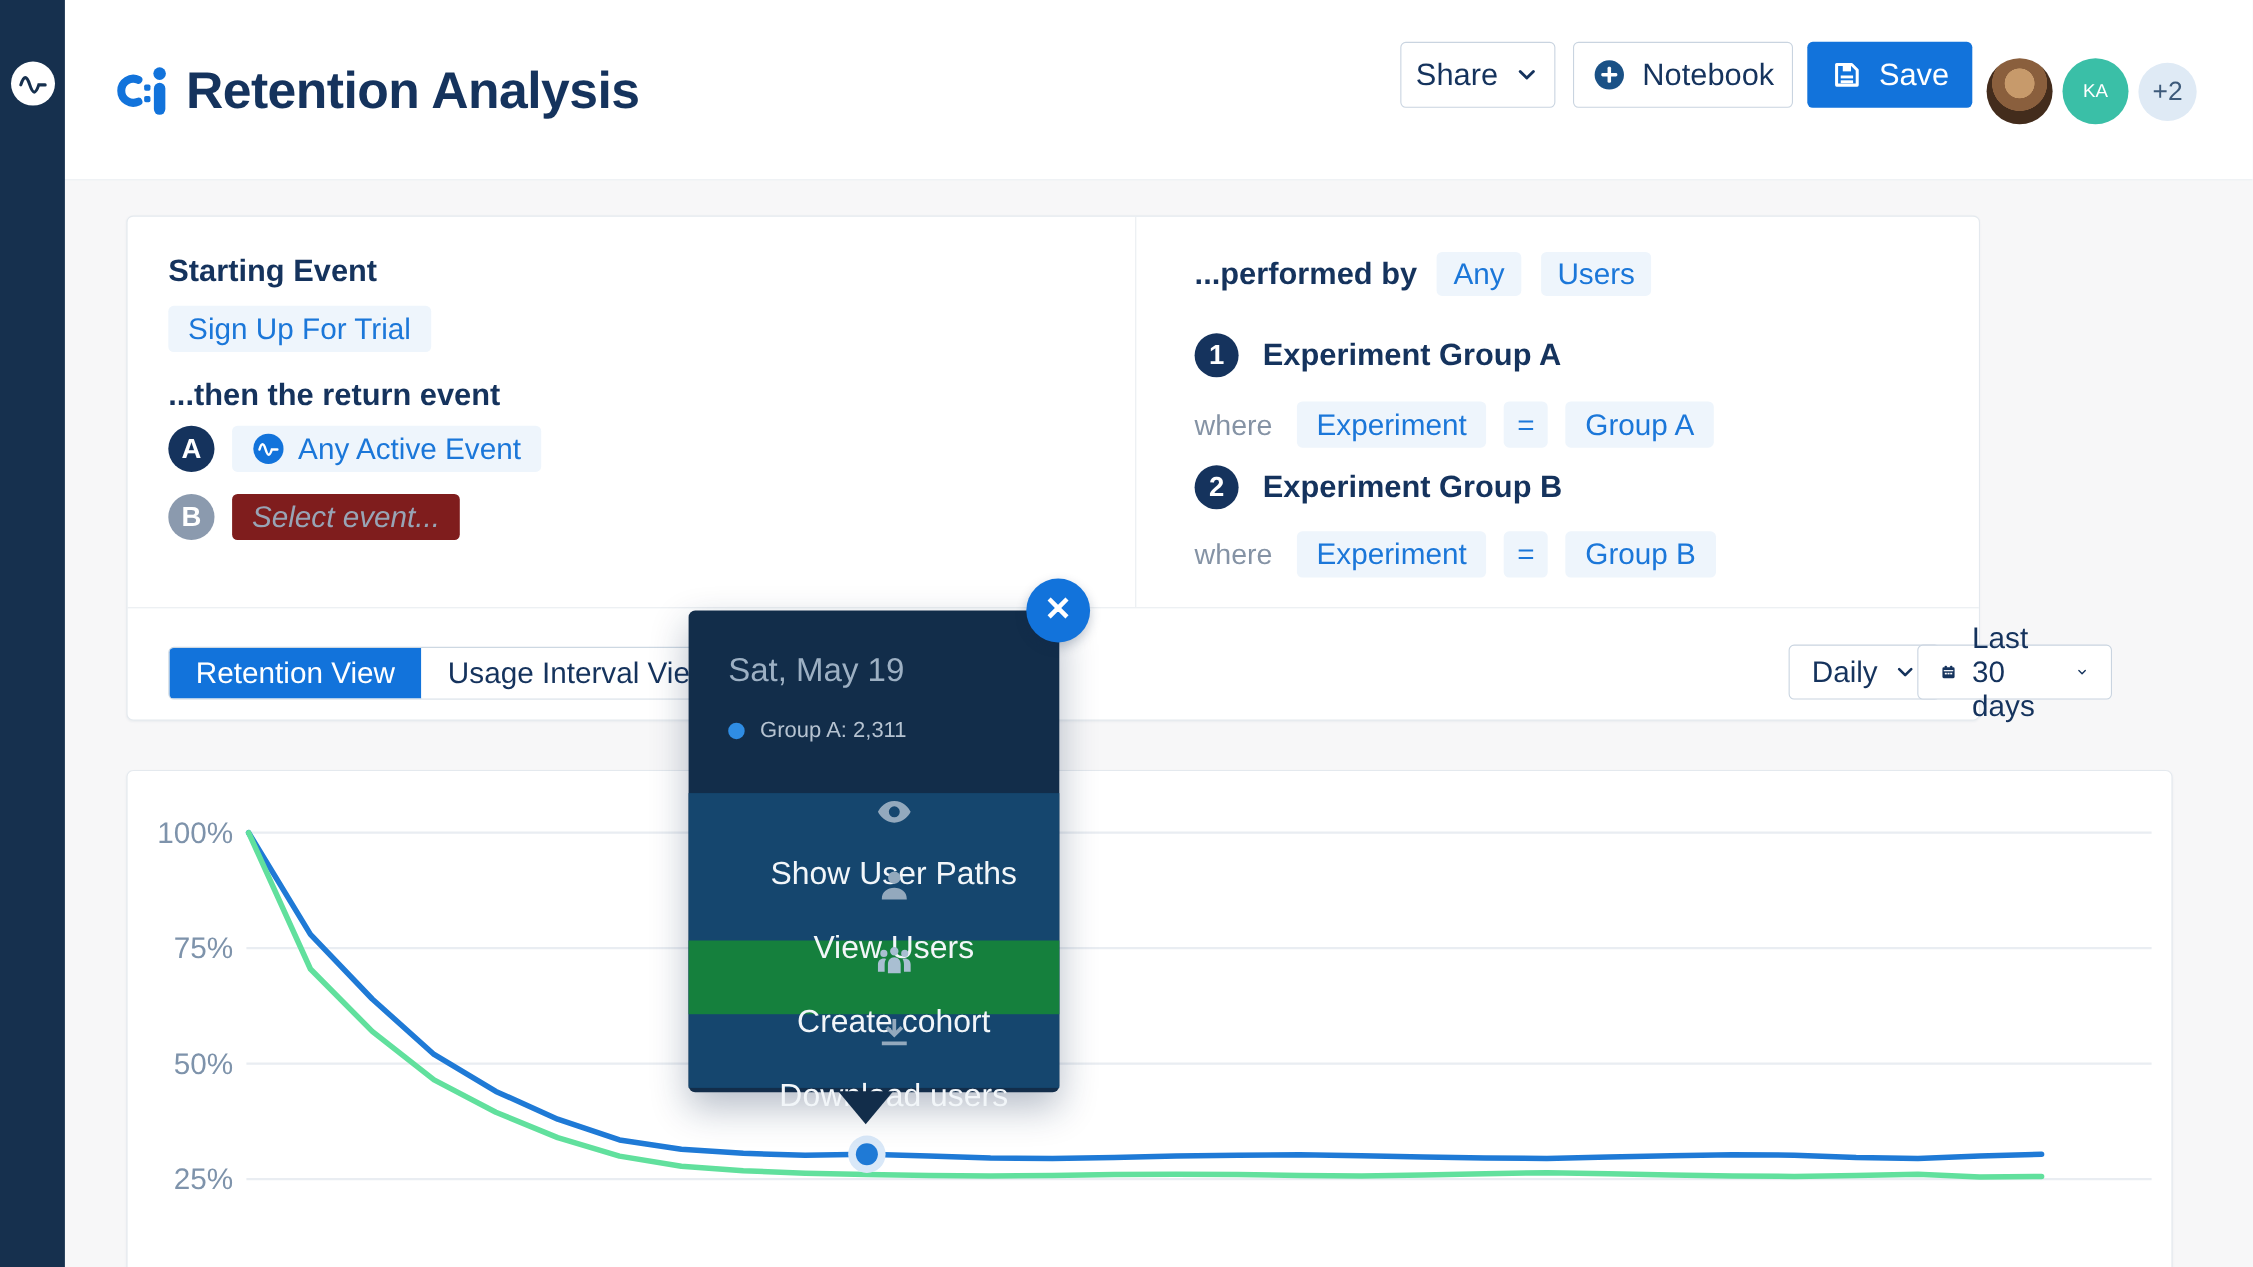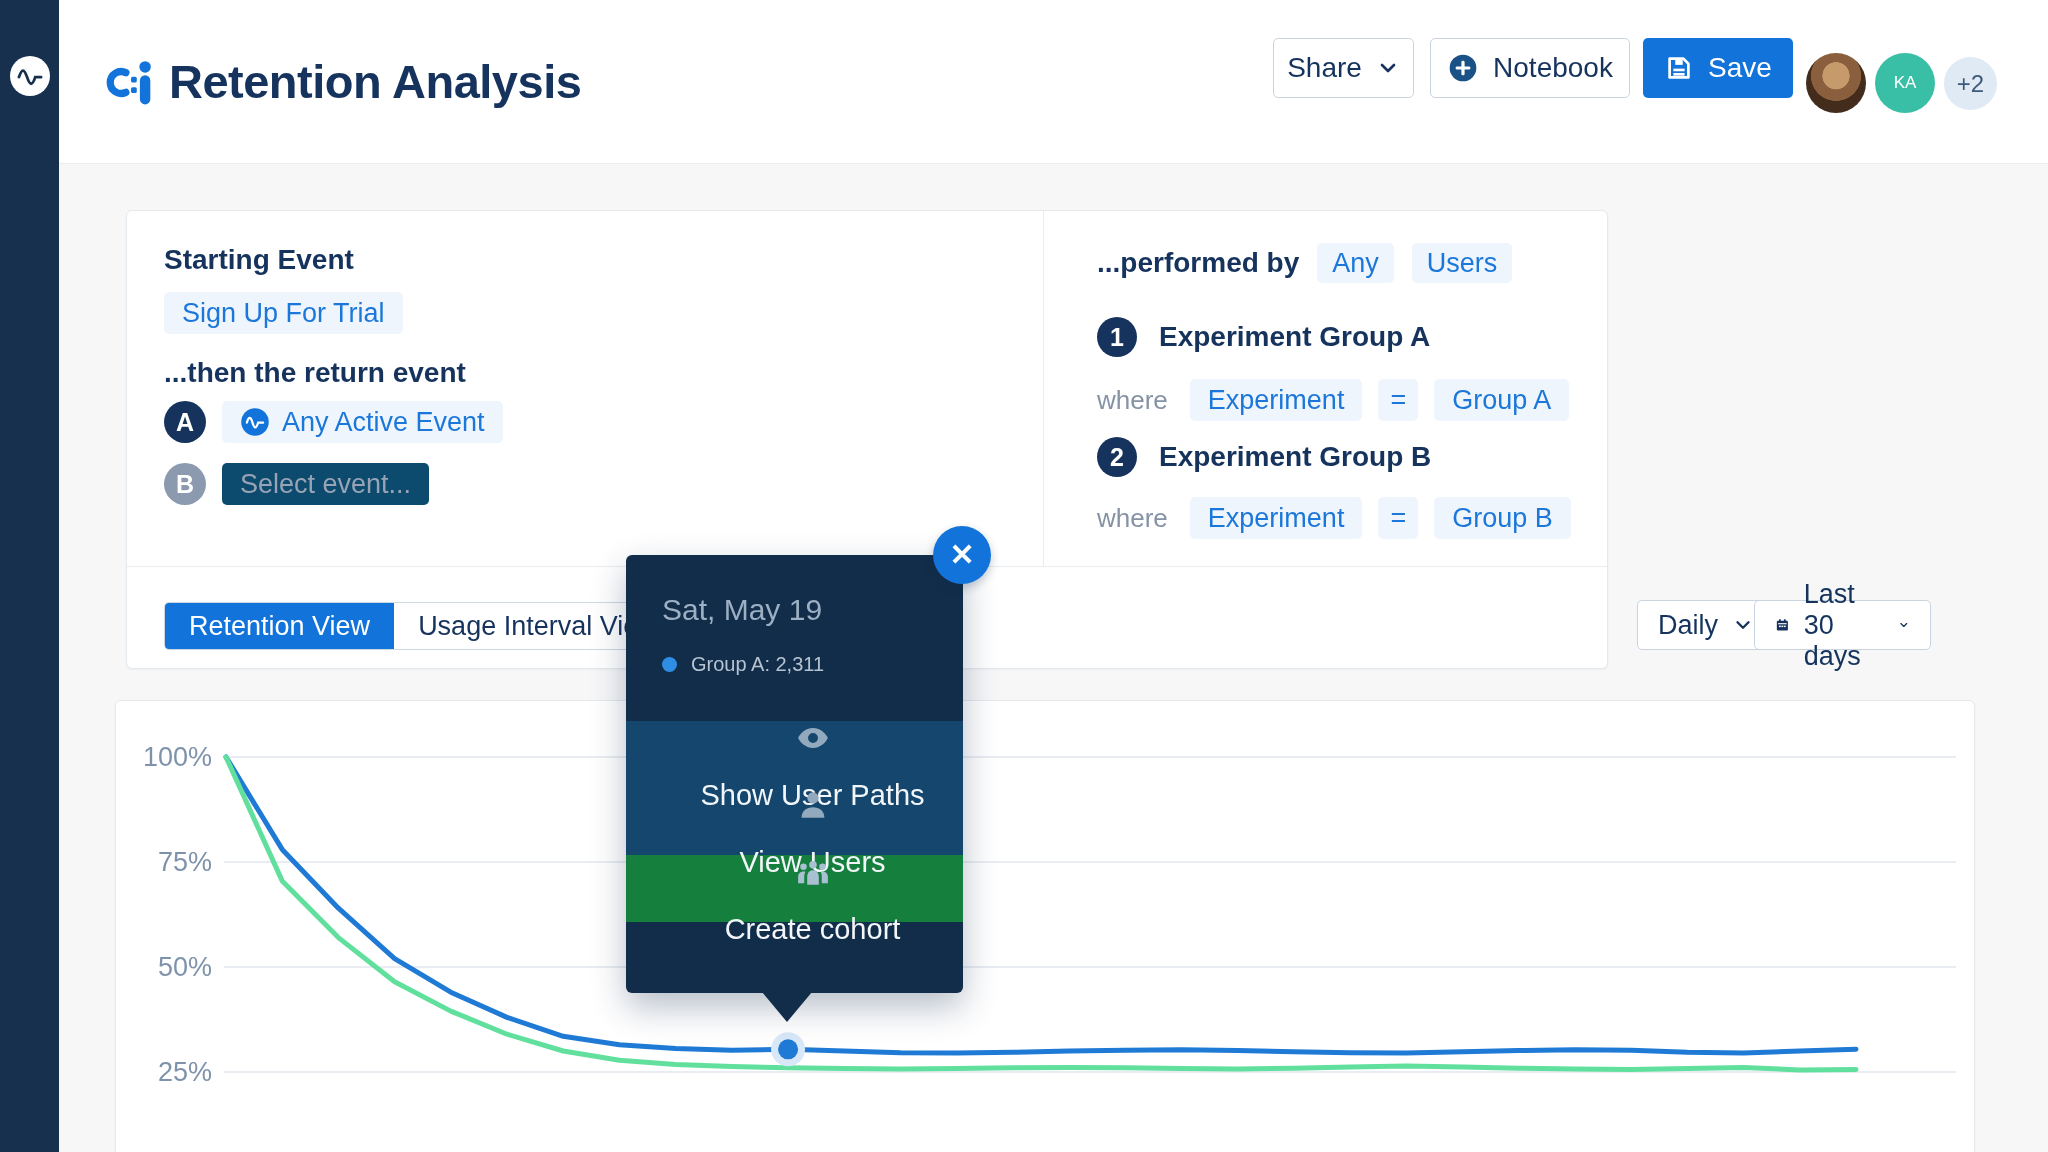--- a/index.html
+++ b/index.html
@@ -27,28 +27,28 @@
   .btn-save { left:1584px; width:150px; background:#1273db; border:none; color:#fff; }
   .avatar { position:absolute; border-radius:50%; display:flex; align-items:center; justify-content:center;
     font-weight:400; font-size:17px; box-shadow:0 0 0 3px #ffffff; }
   .avatar-photo { left:1747px; top:53px; width:60px; height:60px;
     background:radial-gradient(circle at 50% 38%, #c79a6b 0 28%, #8a5f3d 29% 52%, #432c1c 53% 100%); }
   .avatar-teal { left:1816px; top:53px; width:60px; height:60px; background:#3abfa7; color:#ffffff; }
   .avatar-more { left:1885px; top:57px; width:53px; height:53px; background:#dfeaf5; color:#3d5a7a; font-size:24px; font-weight:400; }
   
   .card { position:absolute; background:#ffffff; border:1px solid #e4e9ee; border-radius:6px;
     box-shadow:0 1px 2px rgba(22,50,92,0.05); }
-  .card-filters { left:115px; top:210px; width:1482px; height:459px;margin-left:11px; }
+  .card-filters { left:115px; top:196px; width:1685px; height:459px; }
   .card-chart { left:115px; top:700px; width:1860px; height:470px; }
   .vdivider { position:absolute; left:916px; top:0; width:1px; height:355px; background:#e9edf1; }
   .section-label { font-size:28px; font-weight:700; color:#15335d; }
   .pill { display:inline-flex; align-items:center; gap:12px; background:#eef5fc; color:#1b77d9;
     border-radius:5px; padding:0 18px; height:42px; font-size:27px; white-space:nowrap; cursor:pointer; }
   .pill.small { height:40px; padding:0 15px; }
-  .pill.muted { background:#0c4a6e; color:#98a4b5; }
+  .pill.muted { background:#7f1d1d; color:#98a4b5; font-style:italic; }
   .badge { width:42px; height:42px; border-radius:50%; background:#15335d; color:#fff; display:flex;
     align-items:center; justify-content:center; font-weight:700; font-size:25px; flex:0 0 auto; }
   .badge.gray { background:#8b9aae; }
   .badge.num { width:40px; height:40px; }
   .abs { position:absolute; }
   .row { display:flex; align-items:center; }
   .where-label { color:#8593a5; font-size:26px; margin-right:22px; }
   
   .toolbar-row { position:absolute; left:0; top:355px; width:100%; height:104px; border-top:1px solid #e9edf1; }
   .seg { position:absolute; left:37px; top:35px; display:flex; height:48px; border:1.5px solid #cdd8e2;
@@ -253,15 +253,21 @@
         <path fill="#93a9bd" d="M12 11a4 4 0 1 0 0-8 4 4 0 0 0 0 8zm-8 9.5C4 16.1 7.6 13.5 12 13.5s8 2.6 8 7V21H4v-.5z"></path>
       </svg>
       <span>View Users</span>
     </li>
     <li class="hl">
       <svg width="34" height="34" viewBox="0 0 24 24">
         <path fill="#a9bfd2" d="M12 4.2a2.7 2.7 0 1 1 0 5.4 2.7 2.7 0 0 1 0-5.4zM5.3 6a2.3 2.3 0 1 1 0 4.6 2.3 2.3 0 0 1 0-4.6zm13.4 0a2.3 2.3 0 1 1 0 4.6 2.3 2.3 0 0 1 0-4.6zM12 10.8c2.5 0 4.1 1.9 4.1 4.6V21H7.9v-5.6c0-2.7 1.6-4.6 4.1-4.6zM5.3 11.6c.5 0 1 .1 1.4.3-.6 1-.9 2.2-.9 3.5V20H1.5v-4.6c0-2.3 1.5-3.8 3.8-3.8zm13.4 0c2.3 0 3.8 1.5 3.8 3.8V20h-4.3v-4.6c0-1.3-.3-2.5-.9-3.5.4-.2.9-.3 1.4-.3z"></path>
       </svg>
       <span>Create cohort</span>
     </li>
+    <li>
+      <svg width="34" height="34" viewBox="0 0 24 24">
+        <path fill="#93a9bd" d="M10.8 3h2.4v7.4l2.8-2.8 1.7 1.7-5.7 5.7-5.7-5.7L8 7.6l2.8 2.8V3zM4 17.5h16V20H4v-2.5z"></path>
+      </svg>
+      <span>Download users</span>
+    </li>
   </ul>
   <div class="tt-caret"></div>
 </div>
 
 </body></html>

